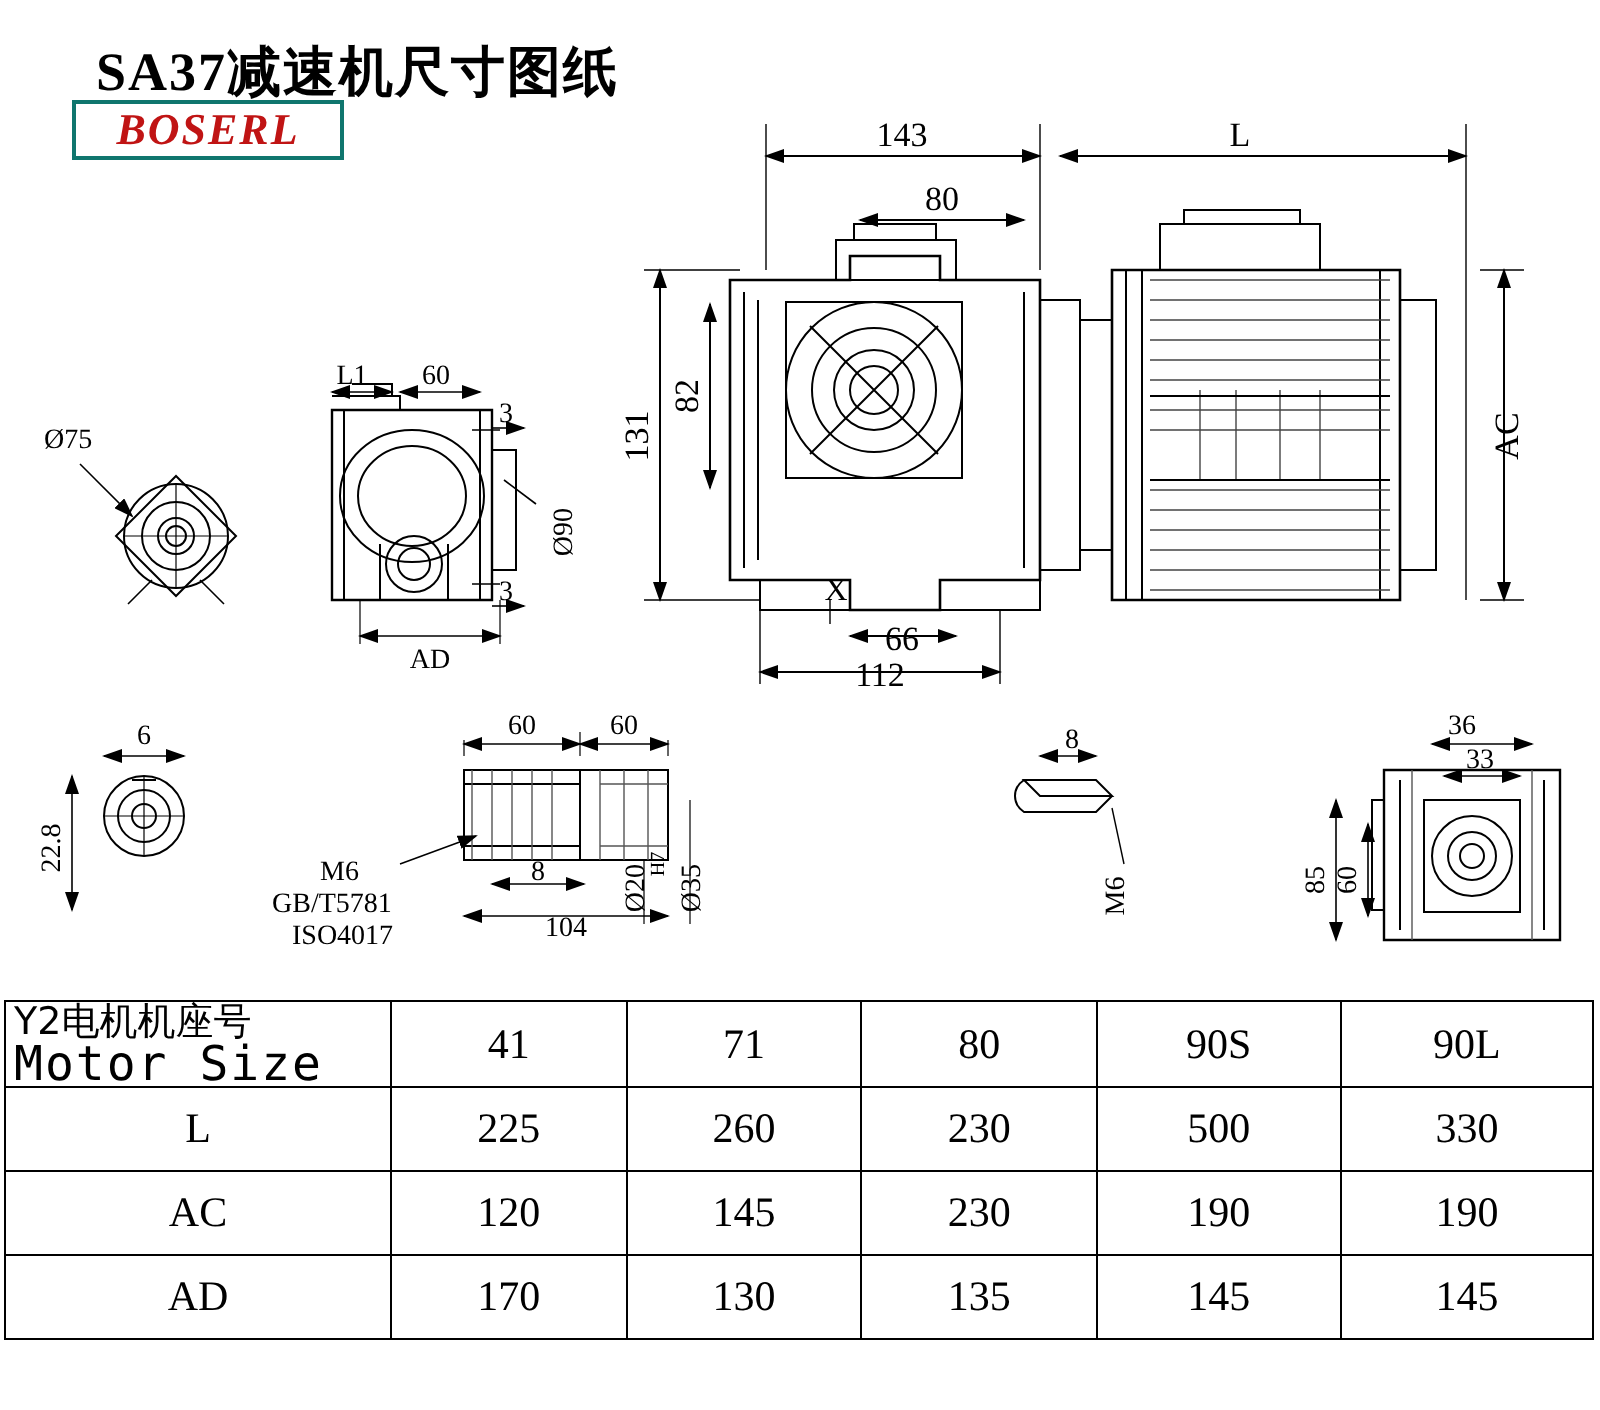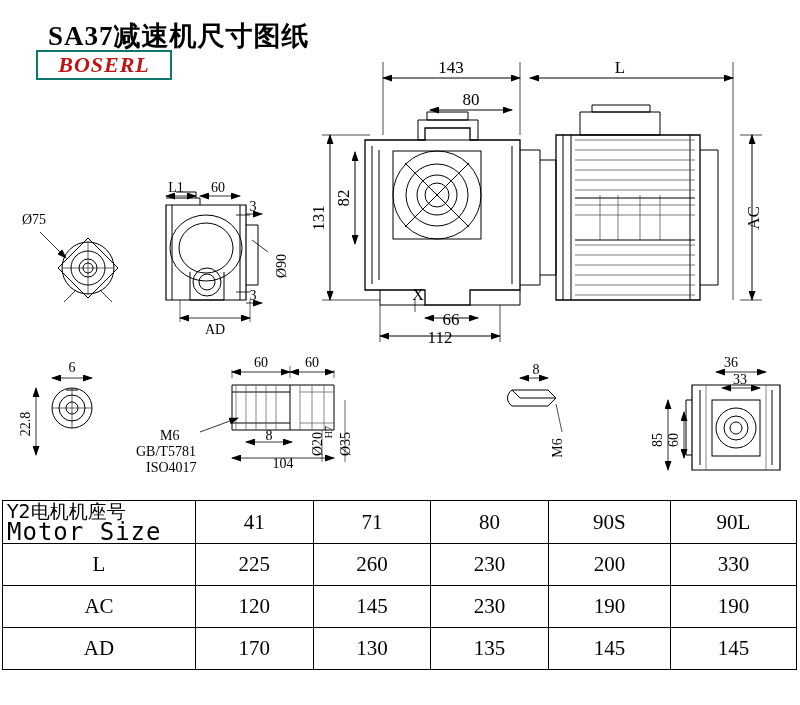--- a/index.html
+++ b/index.html
@@ -299,21 +299,21 @@
         <td>71</td>
         <td>80</td>
         <td>90S</td>
         <td>90L</td>
       </tr>
       <tr>
         <td class="rowlabel">L</td>
         <td>225</td>
         <td>260</td>
         <td>230</td>
-        <td>200</td>
+        <td>500</td>
         <td>330</td>
       </tr>
       <tr>
         <td class="rowlabel">AC</td>
         <td>120</td>
         <td>145</td>
         <td>230</td>
         <td>190</td>
         <td>190</td>
       </tr>

